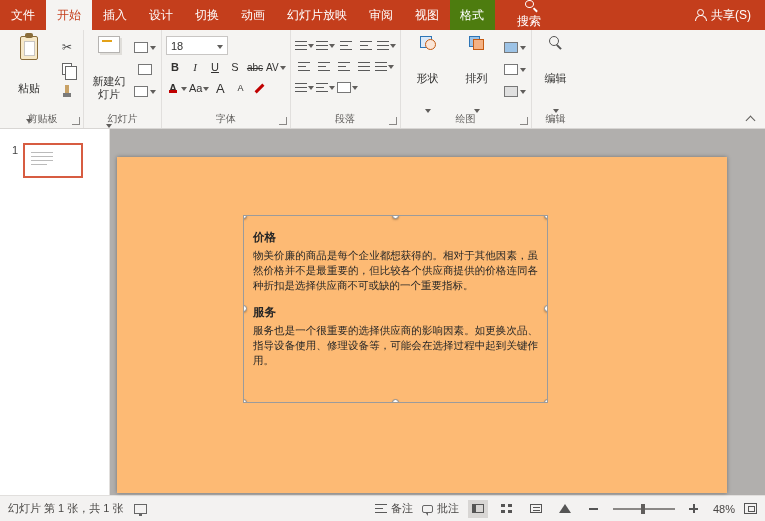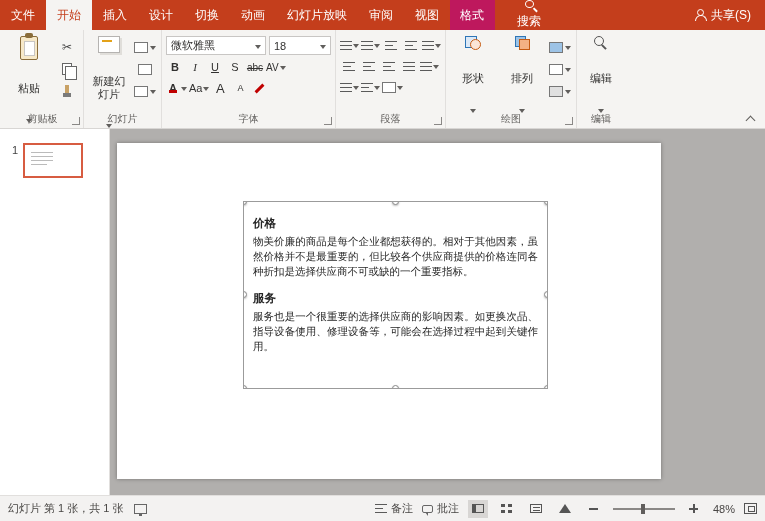--- a/index.html
+++ b/index.html
@@ -3,21 +3,21 @@
 <meta charset="utf-8">
 <style>
   * { box-sizing: border-box; margin: 0; padding: 0; }
   body { font-family: "Liberation Sans", "DejaVu Sans", sans-serif; }
   .app { position: relative; width: 765px; height: 521px; background: #fff; overflow: hidden; font-size: 12px; color: #323130; }
 
   
   .titlebar { height: 30px; background: #C43E1C; display: flex; align-items: stretch; color: #fff; }
   .tab { padding: 0 11px; display: flex; align-items: center; font-size: 12px; cursor: default; white-space: nowrap; }
   .tab.selected { background: #f5f4f2; color: #C43E1C; }
-  .tab.contextual { background: #be185d; padding-left: 10px; }
+  .tab.contextual { background: #4d7c0f; padding-left: 10px; }
   .tb-search { display: flex; align-items: center; gap: 5px; padding: 0 12px; margin-left: 10px; flex-direction: column; }
   .tb-share { margin-left: auto; display: flex; align-items: center; gap: 5px; padding: 0 14px; }
   .mag { width: 9px; height: 9px; border: 1.5px solid #fff; border-radius: 50%; position: relative; }
   .mag::after { content: ""; position: absolute; width: 5px; height: 1.5px; background: #fff; transform: rotate(45deg); left: 7px; top: 8px; }
   .person { width: 12px; height: 12px; position: relative; }
   .person::before { content: ""; position: absolute; width: 5px; height: 5px; border: 1.2px solid #fff; border-radius: 50%; left: 3px; top: 0; }
   .person::after { content: ""; position: absolute; width: 10px; height: 5px; border: 1.2px solid #fff; border-bottom: none; border-radius: 6px 6px 0 0; left: 1px; bottom: 0; }
 
   
   .ribbon { height: 99px; background: #f5f4f2; border-bottom: 1px solid #d8d6d4; display: flex; position: relative; padding-left: 2px; }
@@ -82,21 +82,21 @@
   .thumb-row { display: flex; gap: 5px; align-items: flex-start; }
   .thumb-num { font-size: 11px; color: #444; width: 10px; text-align: right; padding-top: 1px; }
   .thumb { width: 60px; height: 35px; background: #fff; border: 2px solid #D75C41; position: relative; }
   .thumb::before { content: ""; position: absolute; left: 6px; top: 7px; width: 22px; height: 16px;
     background:
       linear-gradient(#bbb,#bbb) 0 0/22px 1px no-repeat,
       linear-gradient(#bbb,#bbb) 0 4px/22px 1px no-repeat,
       linear-gradient(#bbb,#bbb) 0 8px/22px 1px no-repeat,
       linear-gradient(#bbb,#bbb) 0 12px/16px 1px no-repeat; }
   .canvas { flex: 1; background: #b1afad; position: relative; }
-  .slide { position: absolute; left: 7px; top: 14px; width: 544px; height: 336px; background: #ffffff; box-shadow: 0 0 4px rgba(0,0,0,0.35); }
+  .slide { position: absolute; left: 7px; top: 28px; width: 610px; height: 336px; background: #fdba74; box-shadow: 0 0 4px rgba(0,0,0,0.35); }
 
   .textbox { position: absolute; left: 126px; top: 58px; width: 305px; height: 188px; border: 1px solid #9b9b9b; padding: 14px 9px 0 9px; color: #262626; overflow: hidden; }
   .tb-h { font-weight: bold; font-size: 11.5px; margin-bottom: 3px; }
   .tb-b { font-size: 10.5px; line-height: 1.45; text-align: justify; margin-bottom: 11px; }
   .hd { position: absolute; width: 7px; height: 7px; border-radius: 50%; background: #fff; border: 1px solid #8a8a8a; box-shadow: 0 1px 2px rgba(0,0,0,0.25); }
   .hd-nw { left: -4px; top: -4px; } .hd-n { left: calc(50% - 4px); top: -4px; } .hd-ne { right: -4px; top: -4px; }
   .hd-w { left: -4px; top: calc(50% - 4px); } .hd-e { right: -4px; top: calc(50% - 4px); }
   .hd-sw { left: -4px; bottom: -4px; } .hd-s { left: calc(50% - 4px); bottom: -4px; } .hd-se { right: -4px; bottom: -4px; }
 
   
@@ -199,24 +199,20 @@
             <span class="mini-rect"></span>
             <span class="caret"></span>
           </div>
       </div>
       <div class="group-label">幻灯片</div>
     </div>
 
     <div class="group">
       <div class="fcol">
         <div class="combo-row">
-          <div class="combo" style="width:100px">
-            <span>微软雅黑</span>
-            <span class="caret"></span>
-          </div>
           <div class="combo" style="width:62px">
             <span>18</span>
             <span class="caret"></span>
           </div>
         </div>
         <div class="iconrow">
           <div class="fbtn b-bold">
               <span>B</span>
             </div>
           <div class="fbtn b-italic">

